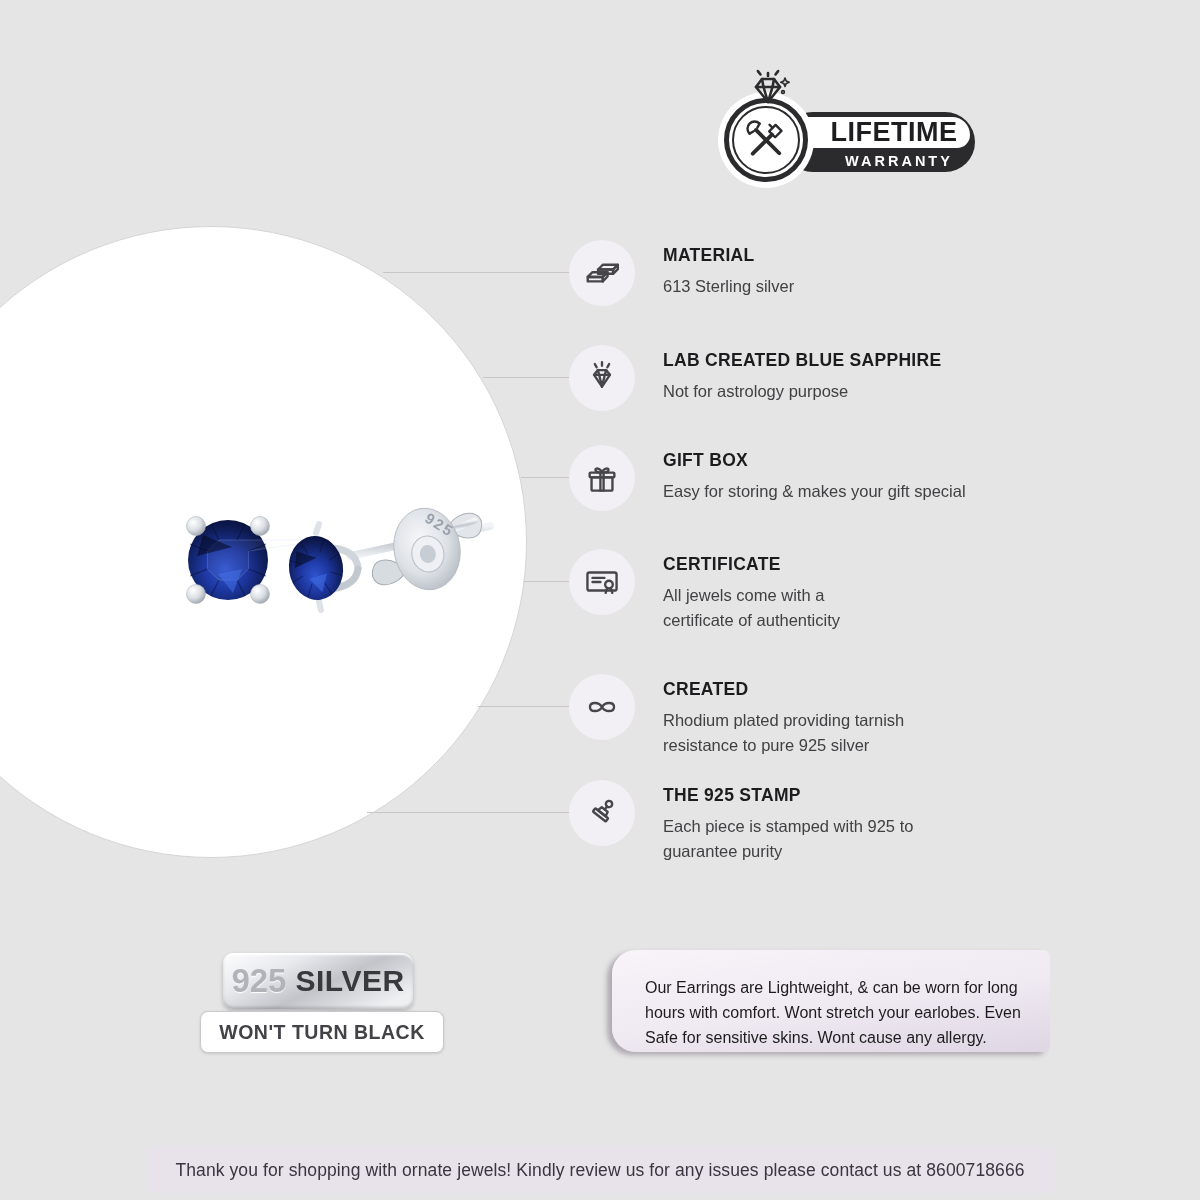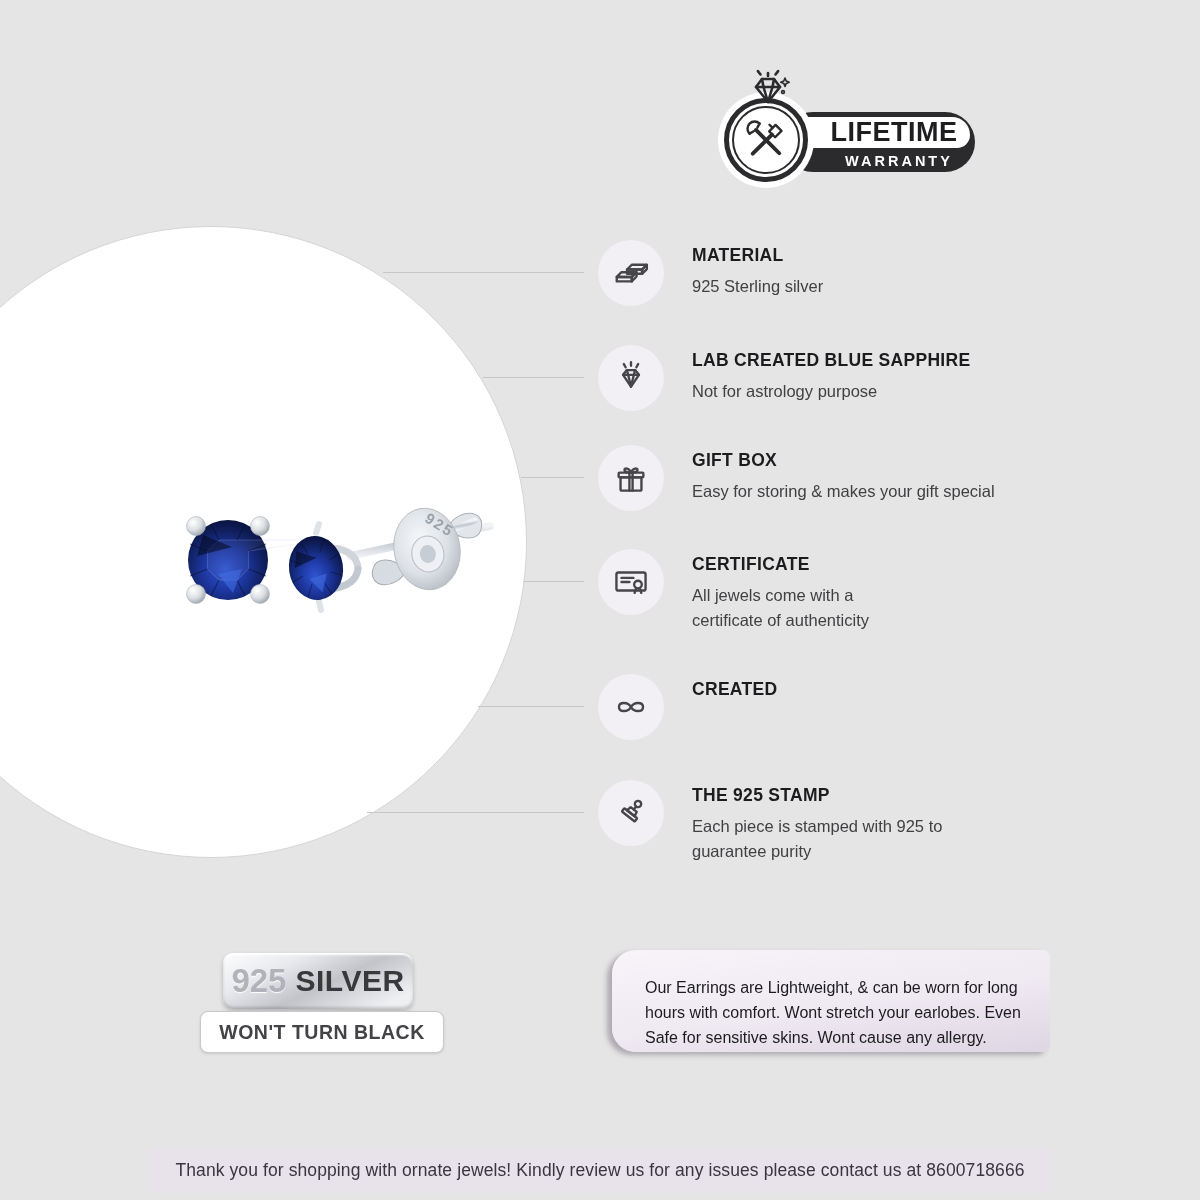--- a/index.html
+++ b/index.html
@@ -7,21 +7,21 @@
     position:relative;width:1200px;height:1200px;overflow:hidden;background:#e5e5e5;
     font-family:"Liberation Sans","DejaVu Sans",sans-serif;color:#1d1d1f;
   }
   
   .hero-circle{
     position:absolute;left:-105px;top:226px;width:630px;height:630px;
     border:1px solid #d5d5d7;border-radius:50%;background:#fff;
   }
   .connector{position:absolute;height:1px;background:#c7c7c9;}
   
-  .feature{position:absolute;left:598px;display:flex;align-items:flex-start;}
+  .feature{position:absolute;left:569px;display:flex;align-items:flex-start;}
   .fi-circle{
     flex:0 0 auto;width:66px;height:66px;border-radius:50%;
     background:#f2f0f4;display:flex;align-items:center;justify-content:center;
   }
   .fi-circle svg{width:38px;height:38px;}
   .f-text{margin-left:28px;width:430px;padding-top:5px;}
   .f-title{font-size:17.5px;font-weight:700;color:#1c1c1e;letter-spacing:.3px;white-space:nowrap;}
   .f-desc{margin-top:8px;font-size:16.5px;color:#414144;line-height:25px;white-space:pre-line;}
   .ic{fill:none;stroke:#46464a;stroke-width:1.5;stroke-linecap:round;stroke-linejoin:round;}
   
@@ -200,21 +200,21 @@
         <path d="M3 14.5 h9.5 v2.8 h-9.5 z"></path>
             <path d="M12.5 17.3 v-2.8 l3 -3 v2.7 z"></path>
         <path d="M9.5 9.8 L19 9.8 L22 6.8 L12.5 6.8 Z"></path>
         <path d="M9.5 9.8 h9.5 v2.7 h-9.5 z"></path>
             <path d="M19 12.5 v-2.7 l3 -3 v2.7 z"></path>
       </g>
         </svg>
     </div>
     <div class="f-text">
       <div class="f-title">MATERIAL</div>
-      <div class="f-desc">925 Sterling silver</div>
+      <div class="f-desc">613 Sterling silver</div>
     </div>
   </div>
 
   <div class="feature" style="top:345px">
     <div class="fi-circle">
       <svg viewBox="0 0 24 24">
           <g class="ic">
         <path d="M12 4.2 v-2.2 M8.6 5.2 l-1.1 -2 M15.4 5.2 l1.1 -2"></path>
         <path d="M7 10 L9.4 7 H14.6 L17 10 L12 17.5 Z"></path>
         <path d="M7 10 H17 M10.2 10 L12 17.5 L13.8 10 M9.4 7 l0.8 3 M14.6 7 l-0.8 3"></path>
@@ -266,20 +266,22 @@
   <div class="feature" style="top:674px">
     <div class="fi-circle">
       <svg viewBox="0 0 24 24">
           <g class="ic" stroke-width="1.7">
         <path d="M12 12 C10.2 8.6 4.4 8.6 4.4 12 C4.4 15.4 10.2 15.4 12 12 C13.8 8.6 19.6 8.6 19.6 12 C19.6 15.4 13.8 15.4 12 12 Z"></path>
       </g>
         </svg>
     </div>
     <div class="f-text">
       <div class="f-title">CREATED</div>
+      <div class="f-desc">Rhodium plated providing tarnish
+resistance to pure 925 silver</div>
     </div>
   </div>
 
   <div class="feature" style="top:780px">
     <div class="fi-circle">
       <svg viewBox="0 0 24 24">
           <g class="ic" transform="rotate(38 12 12)">
         <circle cx="12" cy="4.8" r="2"></circle>
         <path d="M12 6.8 v2.4"></path>
         <path d="M9.6 9.2 h4.8 l0.7 3 H8.9 Z"></path>

